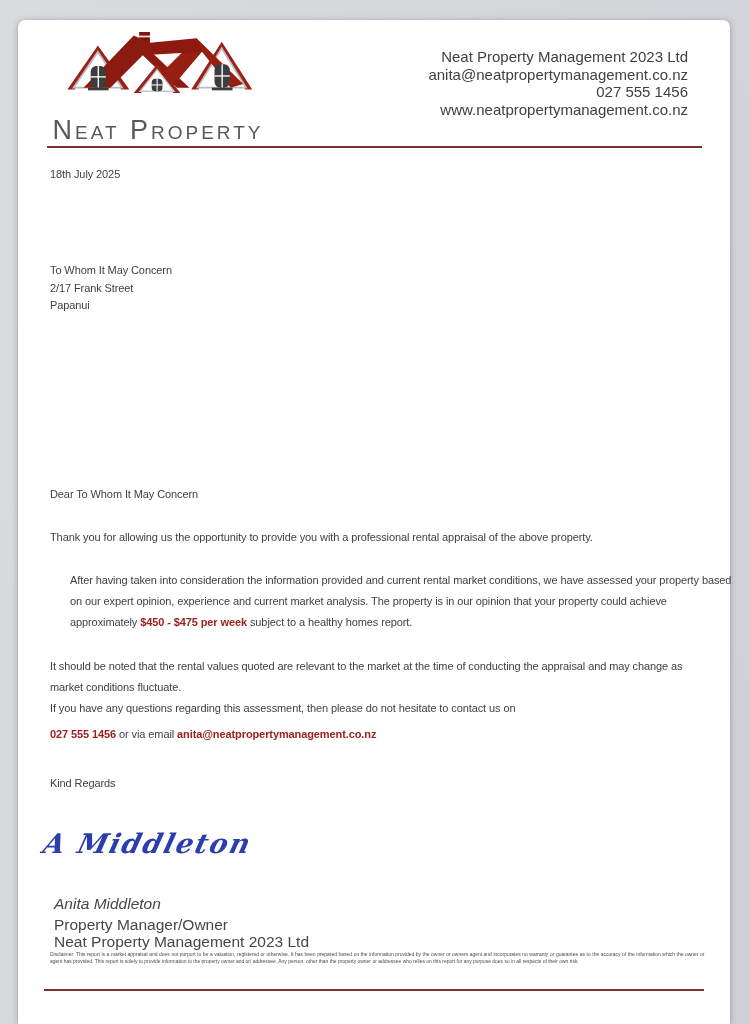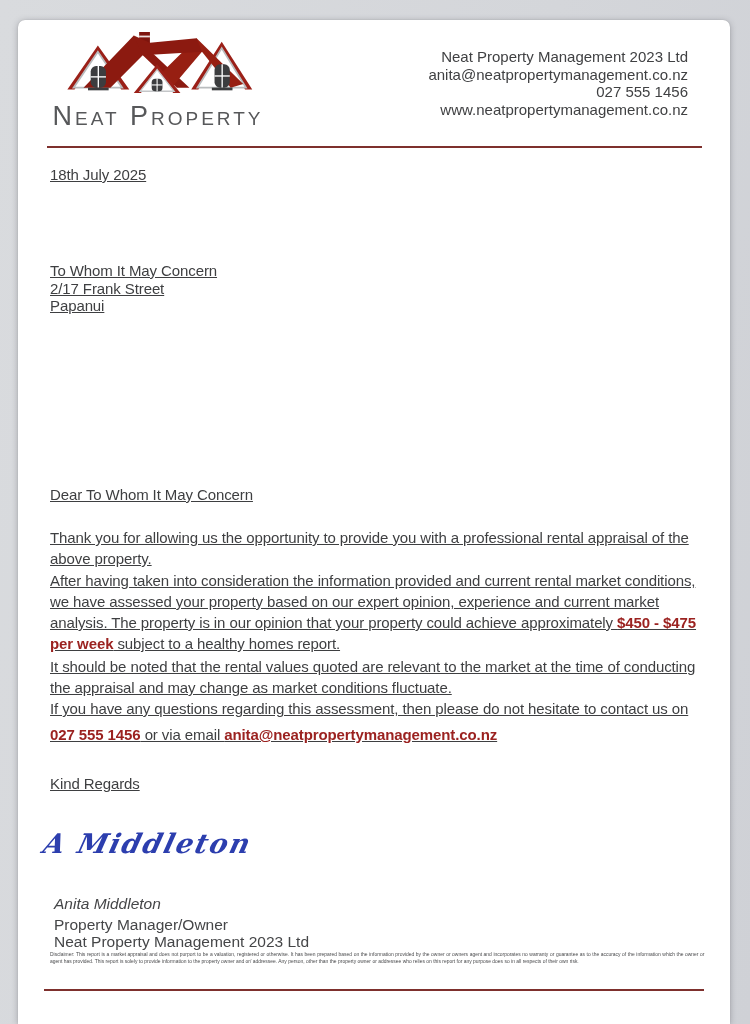--- a/index.html
+++ b/index.html
@@ -11,42 +11,42 @@
   }
   .page{
     position:absolute;left:18px;top:20px;width:712px;height:1004px;
     background:#ffffff;border-radius:7px 7px 0 0;
     box-shadow:0 1px 6px rgba(60,60,70,.35), 0 0 1px rgba(0,0,0,.2);
   }
   
   .logo-wrap{position:absolute;left:25px;top:12px;width:230px;}
   .logo-svg{display:block;margin:0 auto;width:200px;height:70px;}
   .logo-name{
-    margin-top:1px;text-align:center;color:#57585a;
+    margin-top:15px;text-align:center;color:#57585a;
     font-variant:small-caps;font-size:27px;letter-spacing:3px;line-height:26px;
   }
   .logo-sub{
     text-align:center;color:#57585a;
     font-variant:small-caps;font-size:17.5px;letter-spacing:2.5px;line-height:18px;
   }
   .hdr-contact{
     position:absolute;top:28px;right:42px;text-align:right;
     color:#404143;font-size:15px;line-height:17.5px;
   }
   .rule{position:absolute;height:2px;background:#7e302d;}
   .rule-top{left:29px;top:126px;width:655px;}
   .rule-bottom{left:26px;top:969px;width:660px;}
   
-  .txt{position:absolute;color:#3e3f41;font-size:15px;line-height:21px;letter-spacing:-0.1px;text-decoration:underline;}
+  .txt{position:absolute;color:#3e3f41;font-size:11px;line-height:21px;letter-spacing:-0.1px;}
   .block-date{left:32px;top:144px;}
   .block-recipient{left:32px;top:242px;line-height:17.5px;}
   .block-salutation{left:32px;top:464px;}
   .para{left:32px;width:662px;}
   .p1{top:507px;}
-  .p2{top:550px;}
+  .p2{top:550px;margin-left:20px;}
   .p3{top:636px;}
   .p4{top:678px;}
   .p-contact{top:704px;}
   .p-close{top:729px;margin-top:24px;}
   .red-bold{color:#9b2220;font-weight:bold;}
   
   .signature{
     position:absolute;left:26px;top:808px;
     font-family:"DejaVu Serif",serif;font-style:italic;font-weight:bold;
     color:#2c3eae;font-size:27px;transform:skewX(-14deg);letter-spacing:2px;

